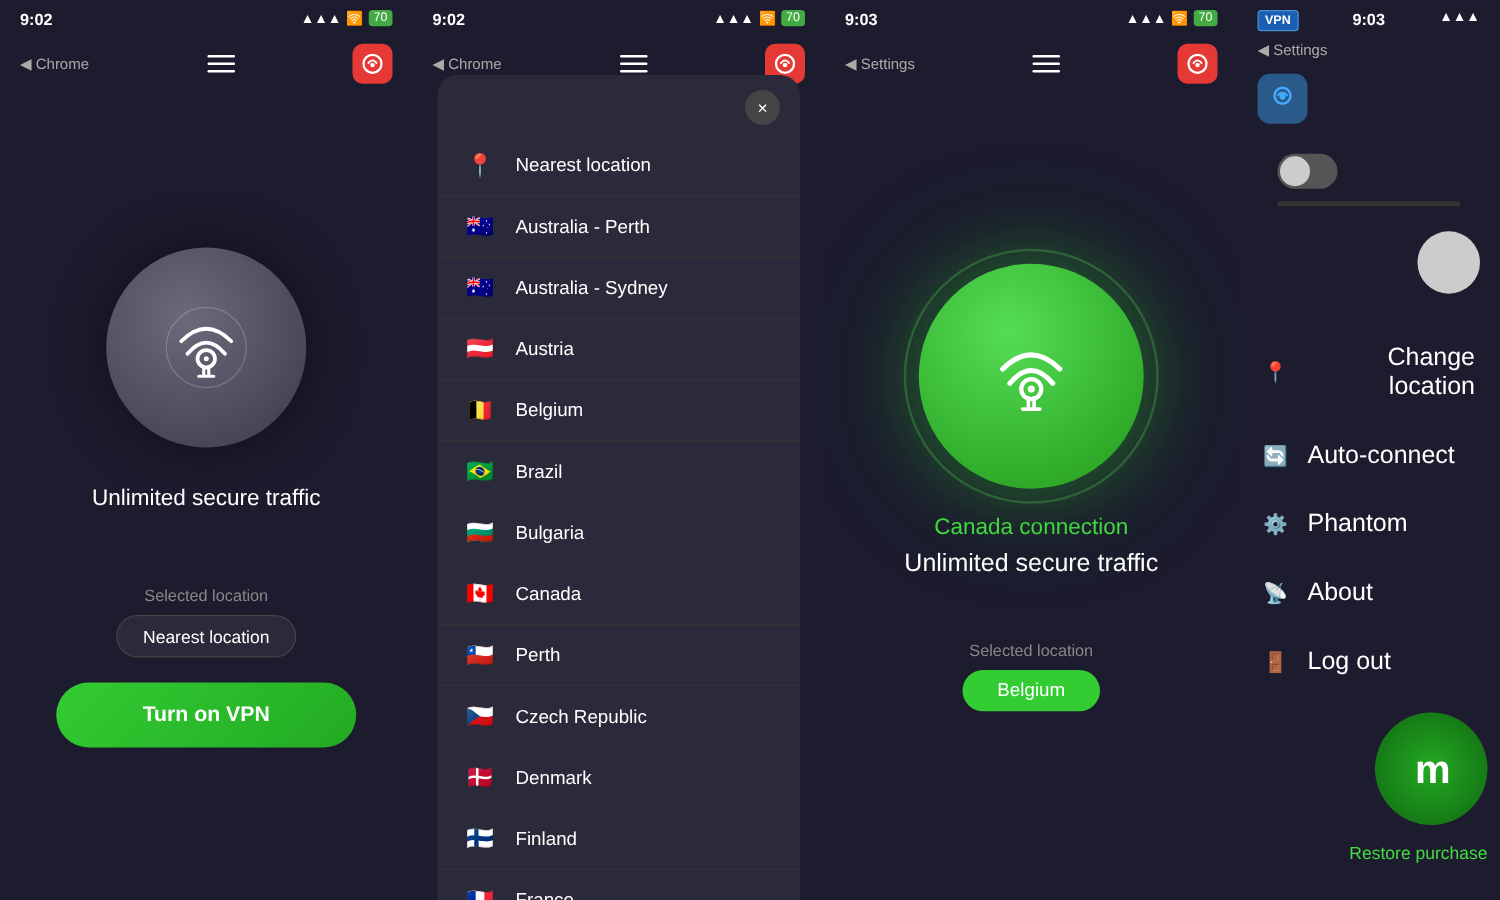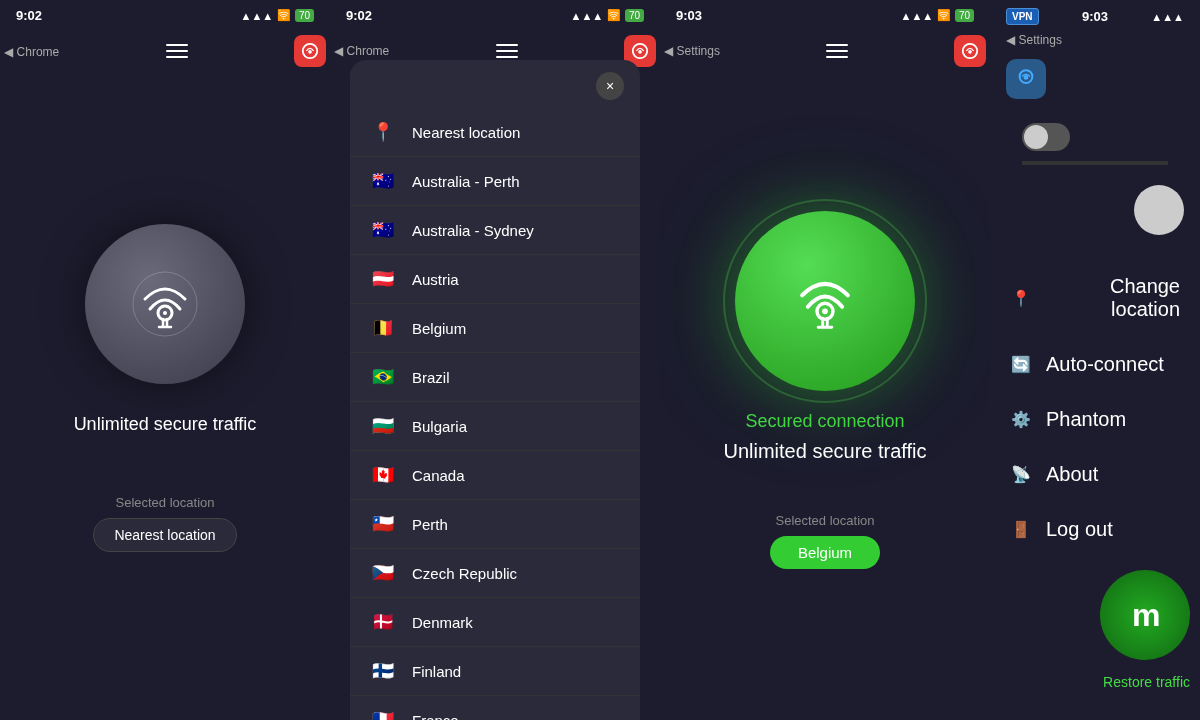--- a/index.html
+++ b/index.html
@@ -18,21 +18,21 @@
       height: 720px;
       background: #1c1c2e;
       display: flex;
       flex-direction: column;
       position: relative;
       overflow: hidden;
     }
     .status-bar {
       display: flex;
       justify-content: space-between;
-      align-items: center;
+      align-items: flex-start;
       padding: 8px 16px 4px;
       color: white;
       font-size: 13px;
       font-weight: 600;
     }
     .status-icons {
       display: flex;
       align-items: center;
       gap: 4px;
       font-size: 11px;
@@ -42,21 +42,21 @@
       color: white;
       font-size: 10px;
       font-weight: 400;
       padding: 1px 4px;
       border-radius: 3px;
     }
     .nav-bar {
       display: flex;
       justify-content: space-between;
       align-items: center;
-      padding: 8px 4px;
+      padding: 8px 16px;
     }
     .hamburger {
       display: flex;
       flex-direction: column;
       gap: 4px;
       cursor: pointer;
     }
     .hamburger span {
       display: block;
       width: 22px;
@@ -416,20 +416,21 @@
         <path d="M15 30 Q35 10 55 30" fill="none" stroke="white" stroke-width="3" stroke-linecap="round"></path>
         <path d="M20 40 Q35 22 50 40" fill="none" stroke="white" stroke-width="3" stroke-linecap="round"></path>
         <circle cx="35" cy="44" r="7" fill="none" stroke="white" stroke-width="3"></circle>
         <circle cx="35" cy="44" r="2" fill="white"></circle>
         <path d="M33 50 L33 58 M37 50 L37 58 M29 58 L41 58" stroke="white" stroke-width="2.5" stroke-linecap="round"></path>
       </svg>
     </div>
     <div class="unlimited-text">Unlimited secure traffic</div>
     <div class="selected-location-label">Selected location</div>
     <div class="location-badge">Nearest location</div>
+    <button class="turn-on-btn">Turn on VPN</button>
   </div>
 </div>
 
 <div class="screen2">
   <div class="status-bar">
     <span>9:02</span>
     <div class="status-icons">
       <span>▲▲▲</span>
       <span>🛜</span>
       <span class="battery-badge">70</span>
@@ -539,21 +540,21 @@
   <div class="screen3-content">
     <div class="vpn-circle-green">
       <svg width="80" height="80" viewBox="0 0 70 70">
         <path d="M15 30 Q35 10 55 30" fill="none" stroke="white" stroke-width="3.5" stroke-linecap="round"></path>
         <path d="M20 40 Q35 22 50 40" fill="none" stroke="white" stroke-width="3.5" stroke-linecap="round"></path>
         <circle cx="35" cy="44" r="7" fill="none" stroke="white" stroke-width="3"></circle>
         <circle cx="35" cy="44" r="2.5" fill="white"></circle>
         <path d="M33 50 L33 58 M37 50 L37 58 M29 58 L41 58" stroke="white" stroke-width="2.5" stroke-linecap="round"></path>
       </svg>
     </div>
-    <div class="secured-text">Secured connection</div>
+    <div class="secured-text">Canada connection</div>
     <div class="unlimited-text2">Unlimited secure traffic</div>
     <div class="selected-location-label2">Selected location</div>
     <div class="location-badge-green">Belgium</div>
   </div>
 </div>
 
 <div class="screen4">
   <div class="status-bar">
     <div class="status-icons">
       <span class="vpn-badge">VPN</span>
@@ -610,15 +611,15 @@
         <span class="menu-label">Log out</span>
       </div>
     </div>
 
   <div class="restore-section">
     <div class="malwarebytes-logo">
       <svg width="50" height="50" viewBox="0 0 50 50">
         <text x="12" y="36" font-size="32" fill="white" font-weight="900">m</text>
       </svg>
     </div>
-    <div class="restore-btn">Restore traffic</div>
+    <div class="restore-btn">Restore purchase</div>
   </div>
 </div>
 
 </body></html>

